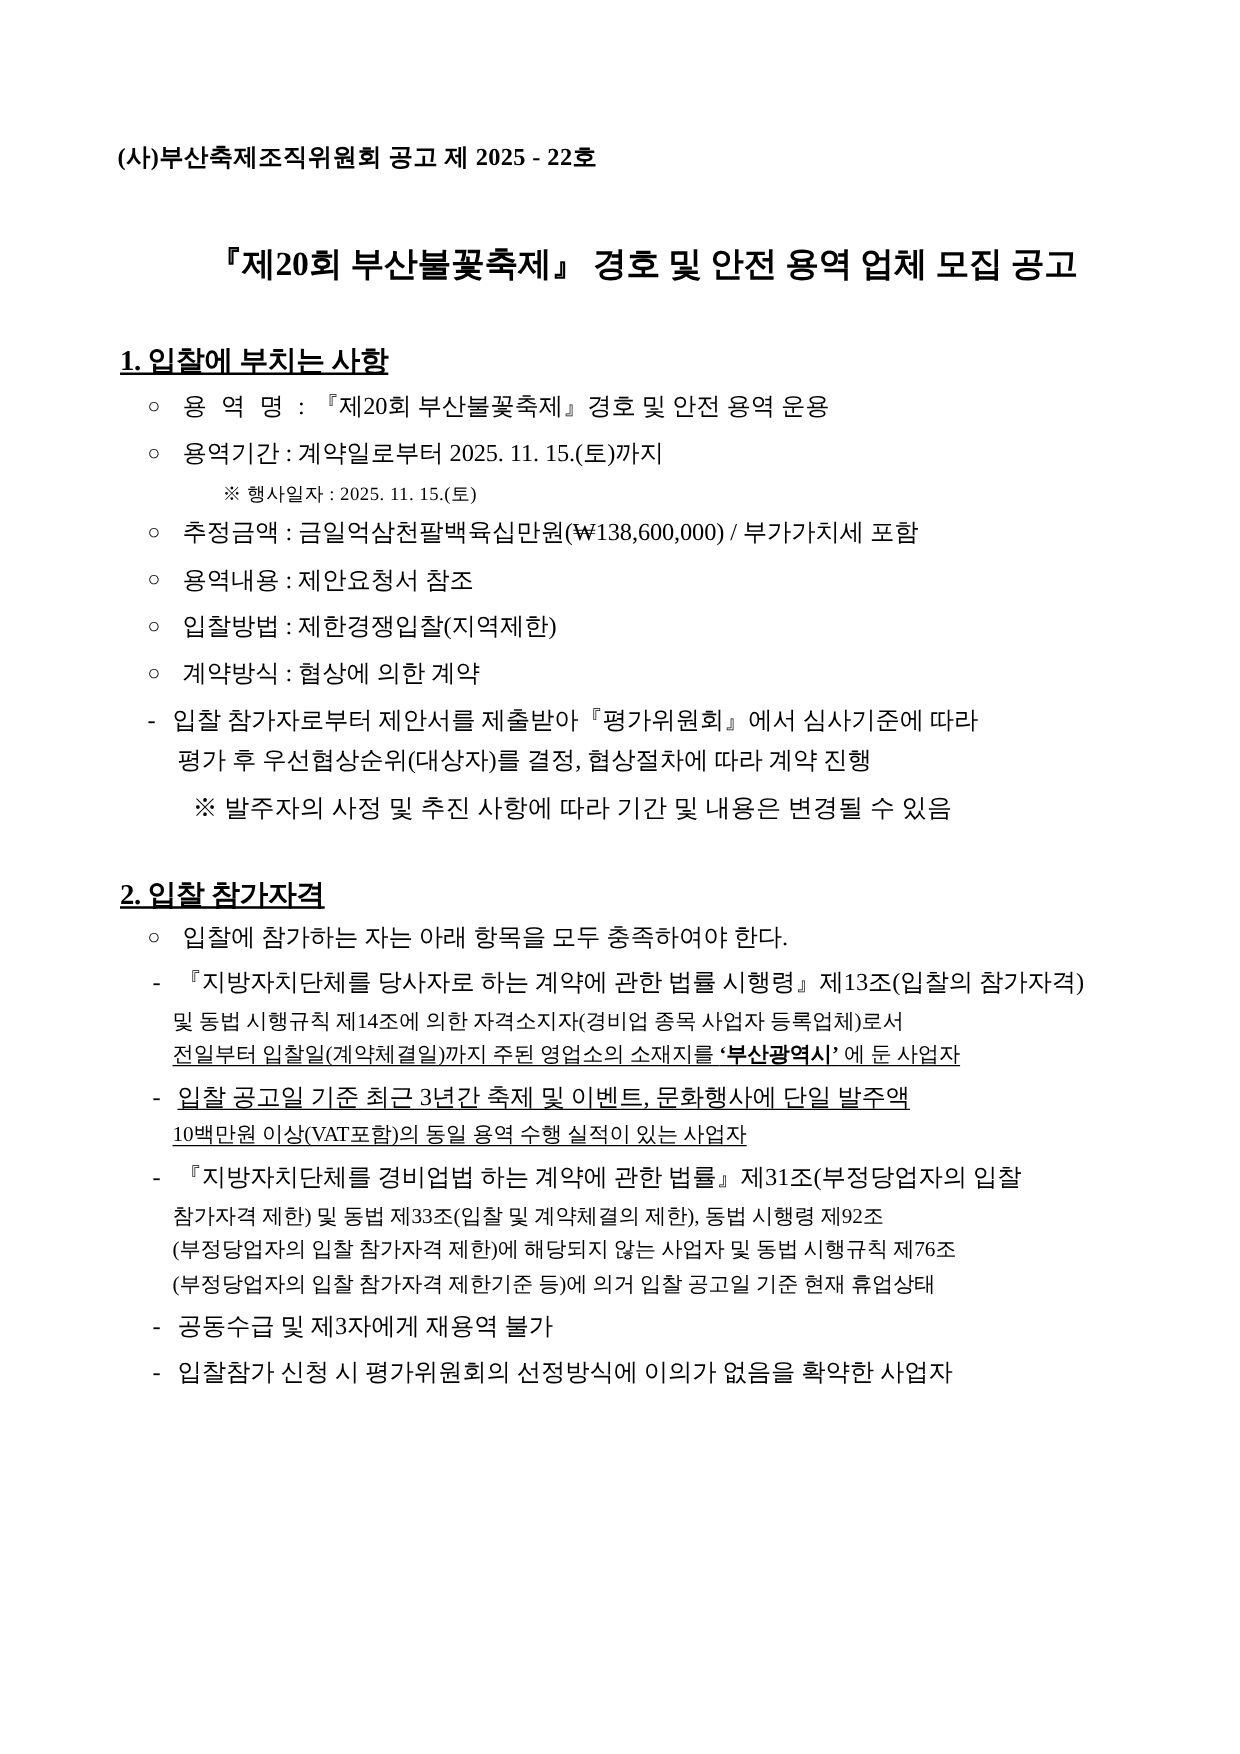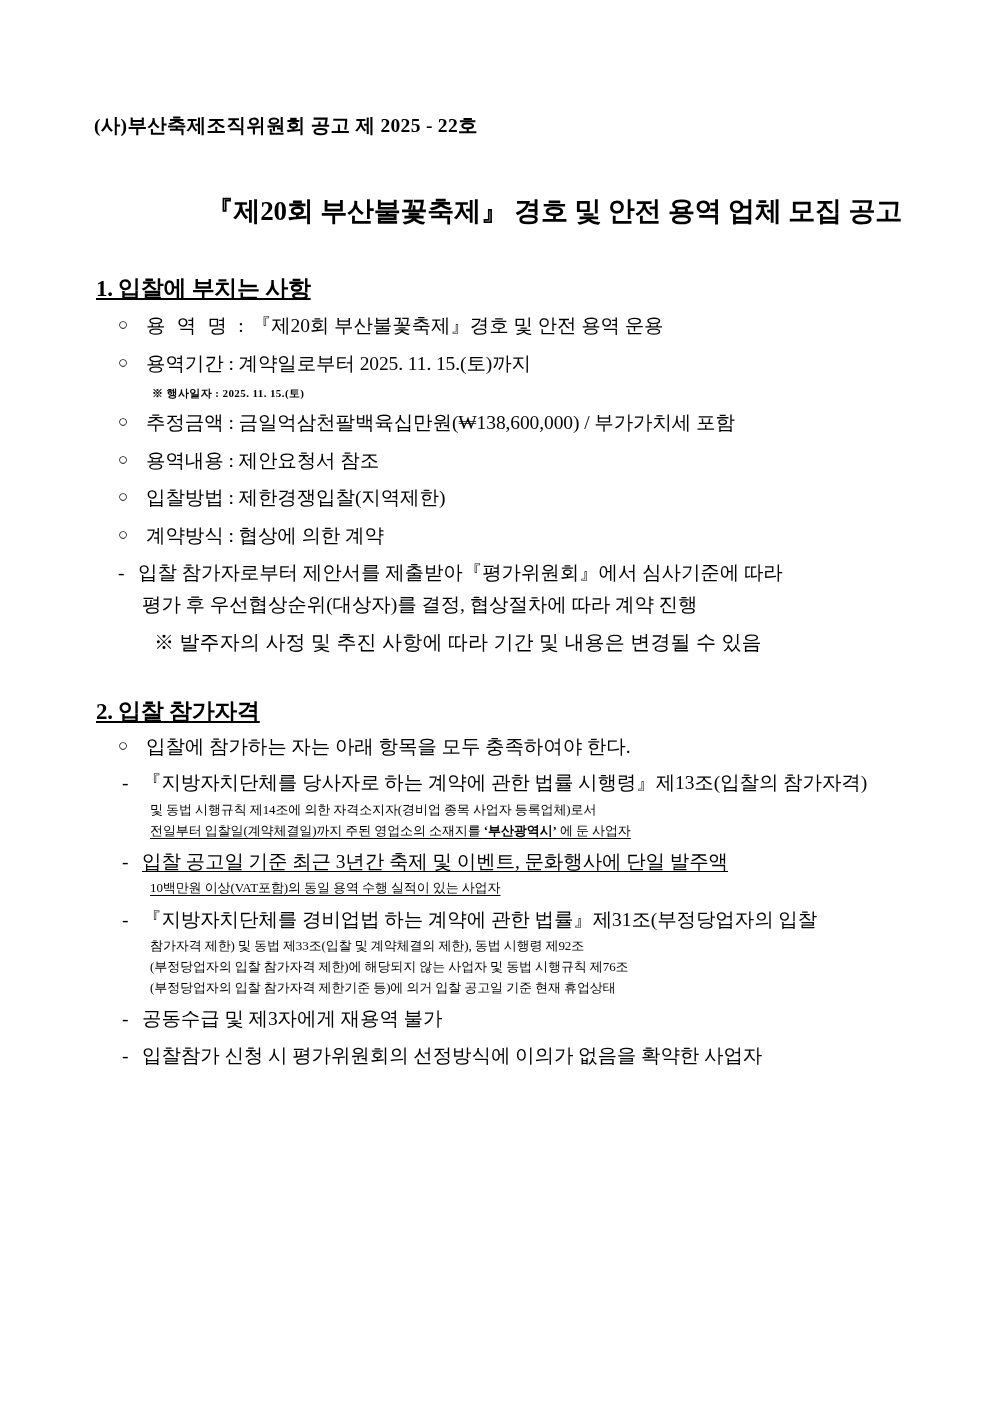--- a/index.html
+++ b/index.html
@@ -12,33 +12,33 @@
     height: 1403px;
     font-family: "Liberation Serif", serif;
     color: #000000;
     position: relative;
     overflow: hidden;
   }
   .page {
     box-sizing: border-box;
     width: 992px;
     height: 1403px;
-    padding: 112px 90px 0 90px;
+    padding: 112px 53px 0 90px;
     position: relative;
   }
 
   .doc-number {
     font-size: 19.5px;
     font-weight: 700;
     letter-spacing: 0.3px;
     margin: 0 0 0 4px;
   }
 
   .doc-title {
-    text-align: right;
+    text-align: center;
     font-size: 27px;
     font-weight: 700;
     letter-spacing: -0.2px;
     margin: 54px 0 0 0;
     white-space: nowrap;
   }
 
   .section-heading {
     font-size: 23px;
     font-weight: 700;
@@ -72,45 +72,45 @@
   }
   .item .txt {
     flex: 1 1 auto;
   }
 
   .indent-circle { margin-left: 28px; }
   .indent-dash   { margin-left: 32px; }
   .indent-dash2  { margin-left: 28px; }
 
   .note {
-    font-size: 11px;
-    font-weight: 700;
+    font-size: 15px;
+    font-weight: 400;
     letter-spacing: 0.4px;
-    margin: 7px 0 0 62px;
+    margin: 7px 0 0 88px;
   }
   .note-light {
     font-size: 20px;
     font-weight: 400;
     letter-spacing: 0.2px;
     margin: 8px 0 0 64px;
   }
 
   .sp-wide { letter-spacing: 3.2px; }
 
   .cont {
     font-size: 19.5px;
     line-height: 1.62;
     letter-spacing: -0.1px;
     margin-left: 52px;
   }
   .cont-sub {
-    font-size: 13px;
+    font-size: 17px;
     line-height: 1.62;
     letter-spacing: -0.1px;
-    margin-left: 60px;
+    margin-left: 48px;
   }
 
   .u { text-decoration: underline; text-underline-offset: 3px; }
   .b { font-weight: 700; }
 
   .block-2 .item { margin-top: 4px; }
   .block-2 .sub { margin-top: 5px; }
 </style>
 </head>
 <body>

